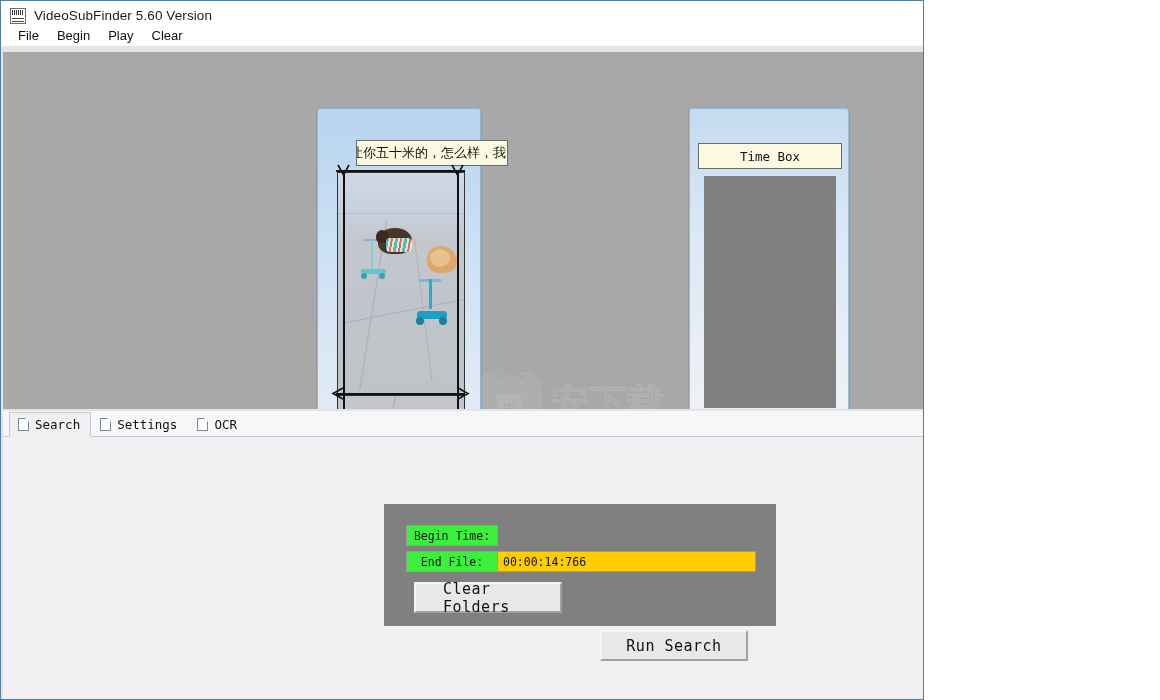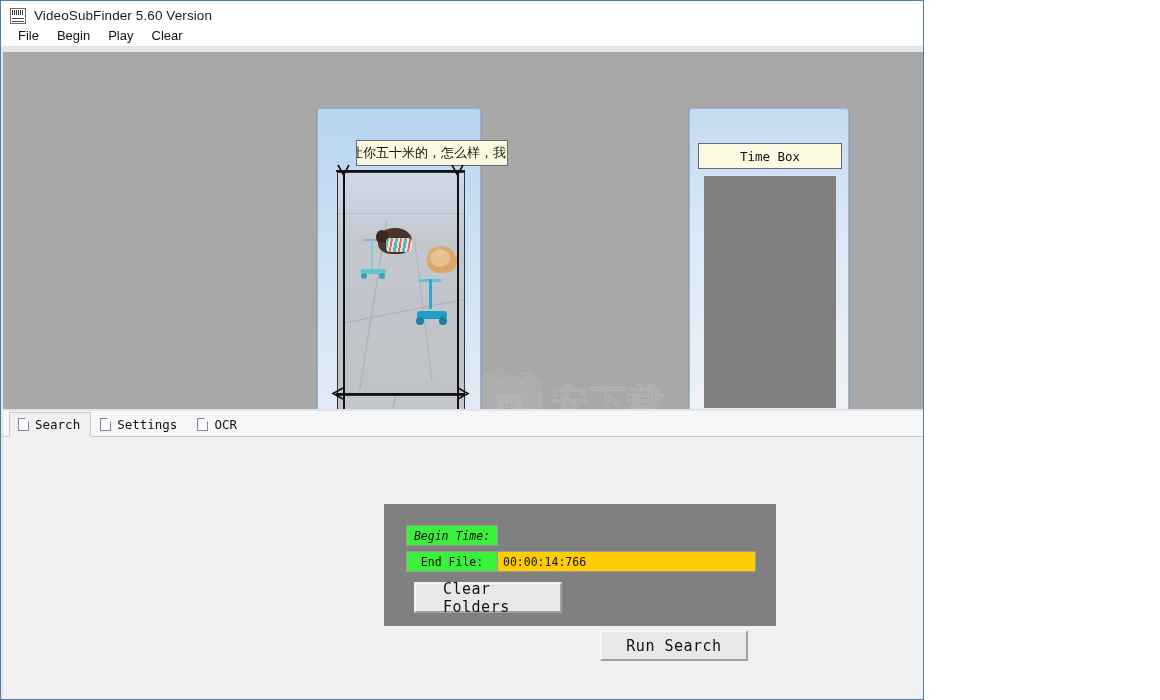--- a/index.html
+++ b/index.html
@@ -242,21 +242,21 @@
   .search-panel {
     position: absolute;
     left: 381px; top: 67px;
     width: 392px; height: 122px;
     background: #808080;
   }
   .row {
     position: absolute; left: 22px; height: 21px;
     display: flex; align-items: stretch;
   }
-  .row.r1 { top: 21px; font-style: italic; }
+  .row.r1 { top: 21px; }
   .row.r2 { top: 47px; }
   .lbl {
     width: 92px; background: #3bf03b;
     border: 1px solid #9a9a9a;
     display: flex; align-items: center; justify-content: center;
     font-family: "DejaVu Sans Mono", monospace;
     font-size: 11.5px; color: #111;
   }
   .fld {
     width: 258px; background: #ffcc00;

